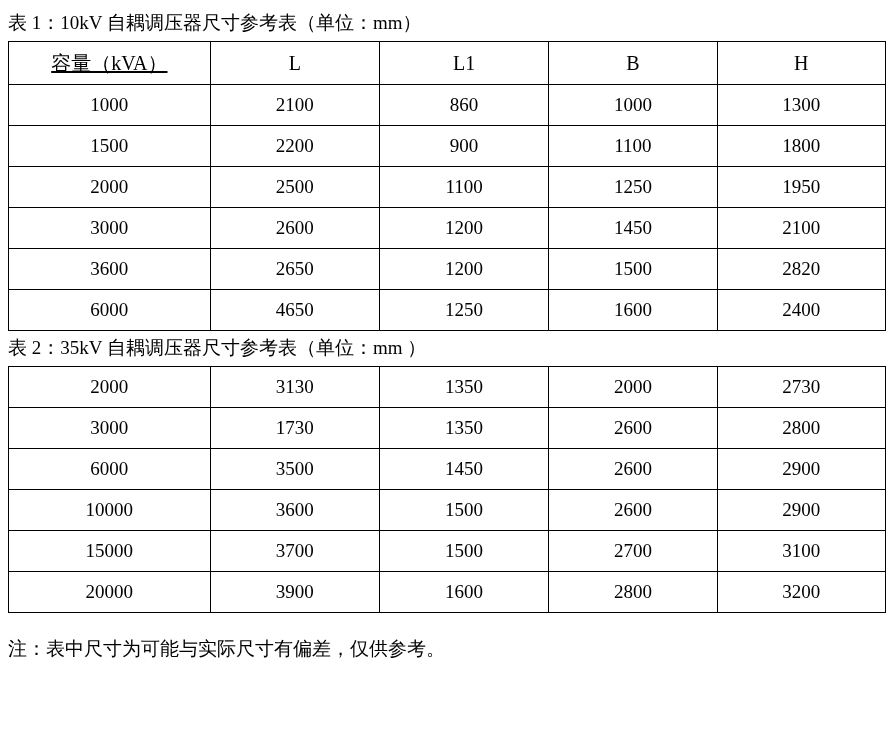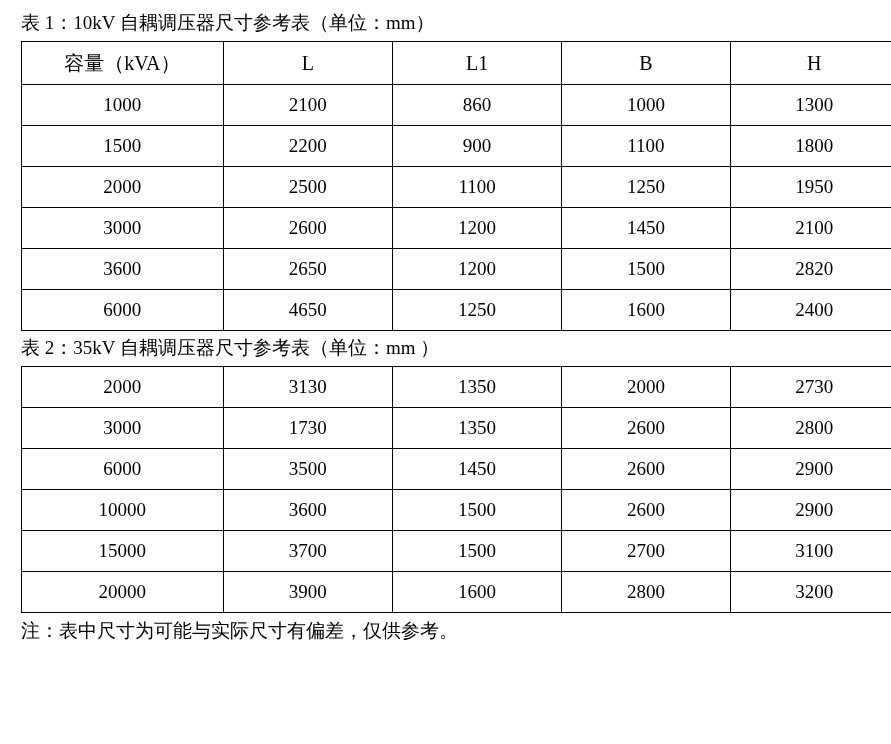--- a/index.html
+++ b/index.html
@@ -11,21 +11,21 @@
     width: 891px;
     height: 744px;
     font-family: "Liberation Serif", "DejaVu Serif", serif;
     color: #000000;
     overflow: hidden;
   }
   .page {
     width: 891px;
     height: 744px;
     box-sizing: border-box;
-    padding: 8px 6px 0 19px;
+    padding: 8px 6px 0 6px;
   }
   .caption {
     font-size: 19px;
     line-height: 30px;
     margin: 0 0 3px 2px;
     white-space: nowrap;
   }
   table.dim {
     border-collapse: collapse;
     width: 878px;
@@ -39,30 +39,31 @@
     font-size: 19px;
     height: 40px;
     padding: 0;
   }
   table.dim tr.head td {
     font-size: 20px;
     height: 42px;
   }
   table.dim tr.head td.cap-head {
     font-family: "Liberation Serif", "DejaVu Serif", serif;
+    text-decoration: underline;
   }
   .col-cap { width: 23.0%; }
   .col-l   { width: 19.3%; }
   .col-l1  { width: 19.3%; }
   .col-b   { width: 19.2%; }
   .col-h   { width: 19.2%; }
   .note {
     font-size: 19px;
     line-height: 28px;
-    margin: 4px 0 0 2px;
+    margin: 22px 0 0 2px;
     white-space: nowrap;
   }
 </style>
 </head>
 <body>
 
 <div class="page">
 
   <div class="caption">表 1：10kV 自耦调压器尺寸参考表（单位：mm）</div>
 

